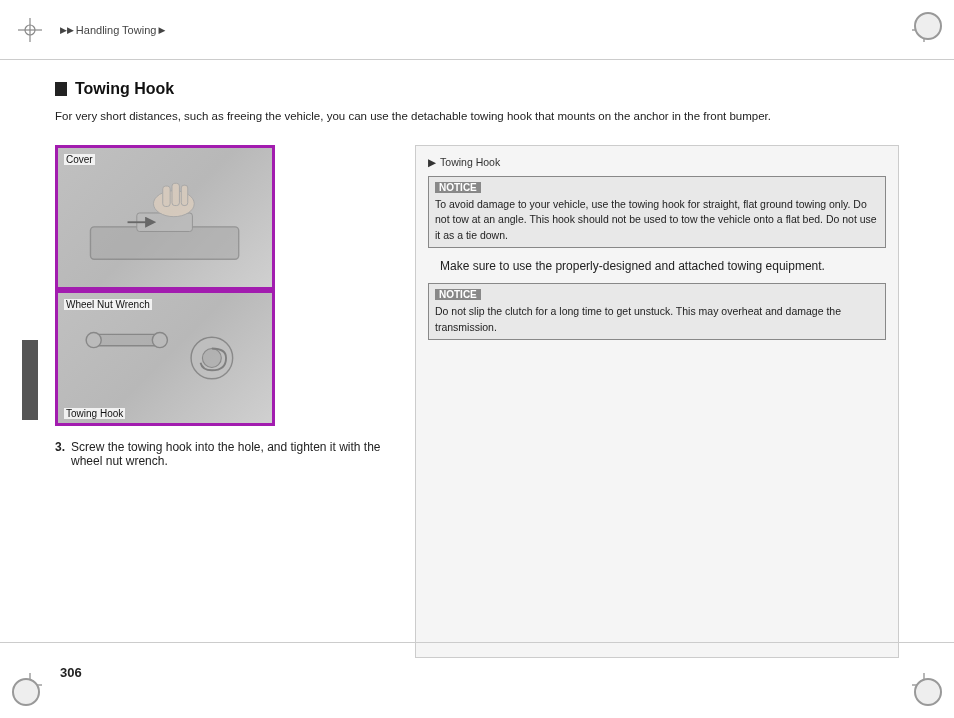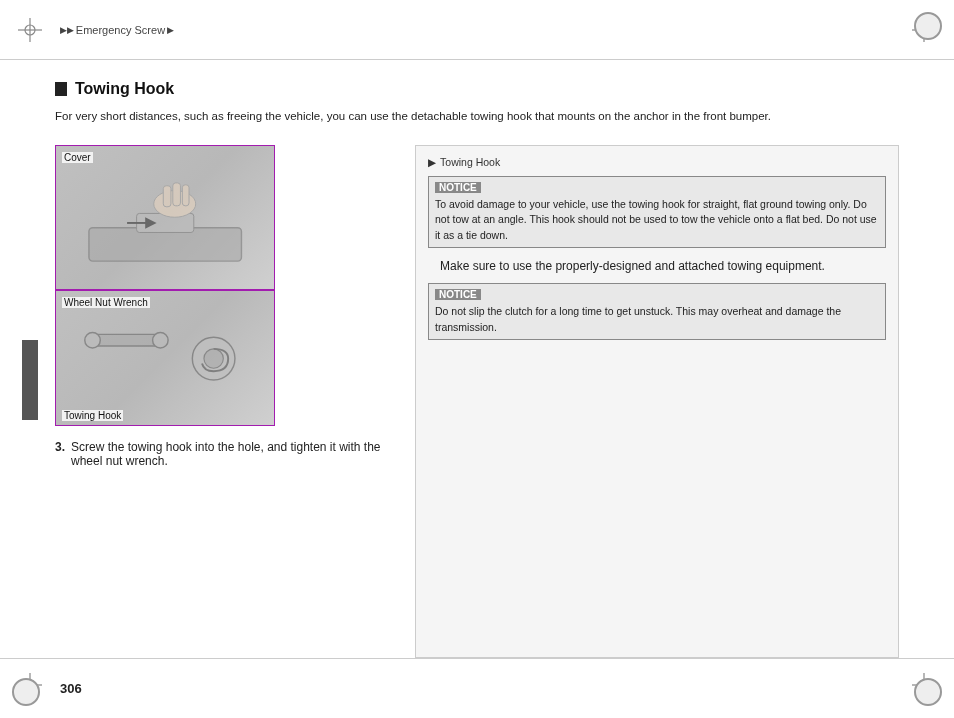--- a/index.html
+++ b/index.html
@@ -33,21 +33,21 @@
       align-items: center;
       gap: 2px;
     }
     .breadcrumb-arrow {
       font-size: 9px;
     }
 
     
     .page-footer {
       position: absolute;
-      bottom: 0;
+      bottom: 16px;
       left: 0;
       right: 0;
       height: 60px;
       border-top: 1px solid #ccc;
       display: flex;
       align-items: center;
       padding: 8px 60px;
     }
     .page-number {
       font-size: 13px;
@@ -122,21 +122,21 @@
     }
 
     
     .left-col {
       width: 340px;
       flex-shrink: 0;
     }
 
     
     .img-box {
-      border: 1px solid #a21caf;
+      border: 3px solid #a21caf;
       background: #f97316;
       position: relative;
       overflow: hidden;
     }
     .img-box-top {
       width: 220px;
       height: 145px;
       margin-bottom: 0;
     }
     .img-box-bottom {
@@ -309,21 +309,21 @@
   </svg>
 </div>
 
 <div class="circle-mark cm-tr"></div>
 <div class="circle-mark cm-br"></div>
 <div class="circle-mark cm-bl"></div>
 
 <div class="page-header">
   <nav class="breadcrumb-nav">
     <span class="breadcrumb-arrow">▶▶</span>
-    <span>Emergency Screw</span>
+    <span>Handling Towing</span>
     <span class="breadcrumb-arrow">▶</span>
   </nav>
 </div>
 
 <div class="sidebar-tab"></div>
 <div class="sidebar-label">Handling the Unexpected</div>
 
 <div class="main-content">
 
   <div class="section-title-bar">

